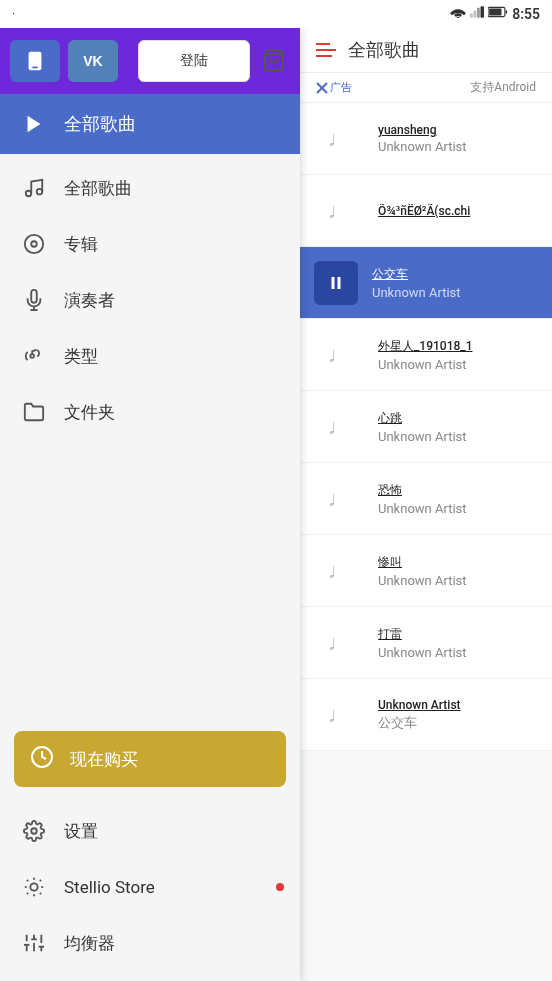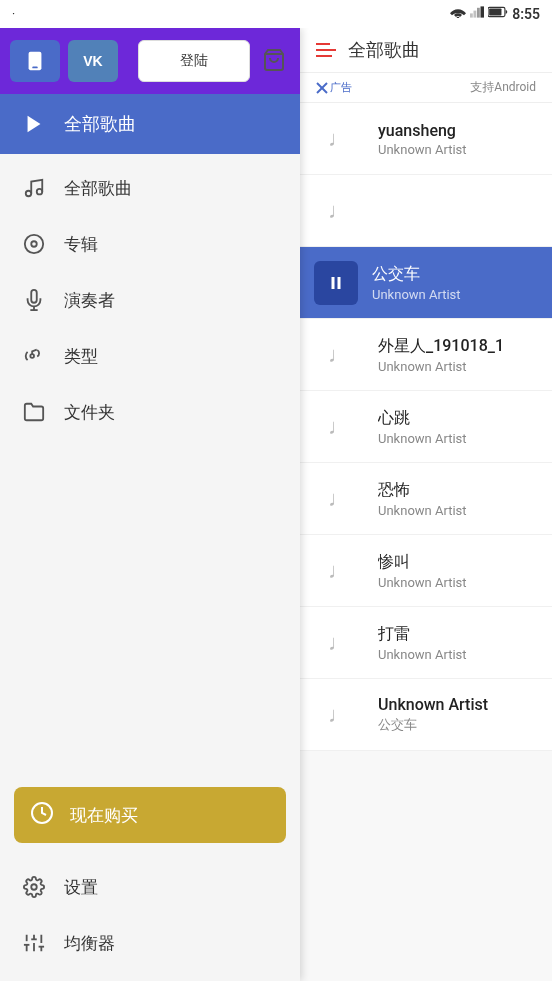--- a/index.html
+++ b/index.html
@@ -284,26 +284,27 @@
       align-items: center;
       justify-content: center;
       flex-shrink: 0;
     }
 
     .song-info {
       flex: 1;
       overflow: hidden;
     }
     .song-title {
-      font-size: 16px;
+      font-size: 12px;
       color: #222;
       white-space: nowrap;
       overflow: hidden;
       text-overflow: ellipsis;
       font-weight: 500;
+      text-decoration: underline;
     }
     .song-item.active .song-title { color: #fff; }
     .song-artist {
       font-size: 13px;
       color: #888;
       margin-top: 2px;
     }
     .song-item.active .song-artist { color: rgba(255,255,255,0.75); }
 
     
@@ -458,20 +459,37 @@
           <svg width="22" height="22" viewBox="0 0 24 24" fill="none" stroke="#555" stroke-width="2">
             <circle cx="12" cy="12" r="3"></circle>
             <path d="M19.4 15a1.65 1.65 0 00.33 1.82l.06.06a2 2 0 010 2.83 2 2 0 01-2.83 0l-.06-.06a1.65 1.65 0 00-1.82-.33 1.65 1.65 0 00-1 1.51V21a2 2 0 01-4 0v-.09A1.65 1.65 0 009 19.4a1.65 1.65 0 00-1.82.33l-.06.06a2 2 0 01-2.83-2.83l.06-.06A1.65 1.65 0 004.68 15a1.65 1.65 0 00-1.51-1H3a2 2 0 010-4h.09A1.65 1.65 0 004.6 9a1.65 1.65 0 00-.33-1.82l-.06-.06a2 2 0 012.83-2.83l.06.06A1.65 1.65 0 009 4.68a1.65 1.65 0 001-1.51V3a2 2 0 014 0v.09a1.65 1.65 0 001 1.51 1.65 1.65 0 001.82-.33l.06-.06a2 2 0 012.83 2.83l-.06.06A1.65 1.65 0 0019.4 9a1.65 1.65 0 001.51 1H21a2 2 0 010 4h-.09a1.65 1.65 0 00-1.51 1z"></path>
           </svg>
         </div>
         <span>设置</span>
       </div>
       <div class="bottom-nav-item">
         <div class="nav-icon">
           <svg width="22" height="22" viewBox="0 0 24 24" fill="none" stroke="#555" stroke-width="2">
+            <circle cx="12" cy="12" r="4"></circle>
+            <line x1="12" y1="2" x2="12" y2="4"></line>
+            <line x1="12" y1="20" x2="12" y2="22"></line>
+            <line x1="4.22" y1="4.22" x2="5.64" y2="5.64"></line>
+            <line x1="18.36" y1="18.36" x2="19.78" y2="19.78"></line>
+            <line x1="2" y1="12" x2="4" y2="12"></line>
+            <line x1="20" y1="12" x2="22" y2="12"></line>
+            <line x1="4.22" y1="19.78" x2="5.64" y2="18.36"></line>
+            <line x1="18.36" y1="5.64" x2="19.78" y2="4.22"></line>
+          </svg>
+        </div>
+        <span>Stellio Store</span>
+        <span class="red-dot"></span>
+      </div>
+      <div class="bottom-nav-item">
+        <div class="nav-icon">
+          <svg width="22" height="22" viewBox="0 0 24 24" fill="none" stroke="#555" stroke-width="2">
             <line x1="4" y1="21" x2="4" y2="14"></line>
             <line x1="4" y1="10" x2="4" y2="3"></line>
             <line x1="12" y1="21" x2="12" y2="12"></line>
             <line x1="12" y1="8" x2="12" y2="3"></line>
             <line x1="20" y1="21" x2="20" y2="16"></line>
             <line x1="20" y1="12" x2="20" y2="3"></line>
             <line x1="1" y1="14" x2="7" y2="14"></line>
             <line x1="9" y1="8" x2="15" y2="8"></line>
             <line x1="17" y1="16" x2="23" y2="16"></line>
           </svg>
@@ -513,20 +531,21 @@
           <div class="song-title">yuansheng</div>
           <div class="song-artist">Unknown Artist</div>
         </div>
       </div>
 
       <div class="song-item">
         <div class="song-thumb">
           <span class="music-note">♩</span>
         </div>
         <div class="song-info">
+          <div class="song-title">Õ¾³ñËØ²Ã(sc.chi</div>
         </div>
       </div>
 
       <div class="song-item active">
         <div class="pause-btn">
           <svg width="18" height="18" viewBox="0 0 24 24">
             <rect x="6" y="4" width="4" height="16" fill="#fff"></rect>
             <rect x="14" y="4" width="4" height="16" fill="#fff"></rect>
           </svg>
         </div>

